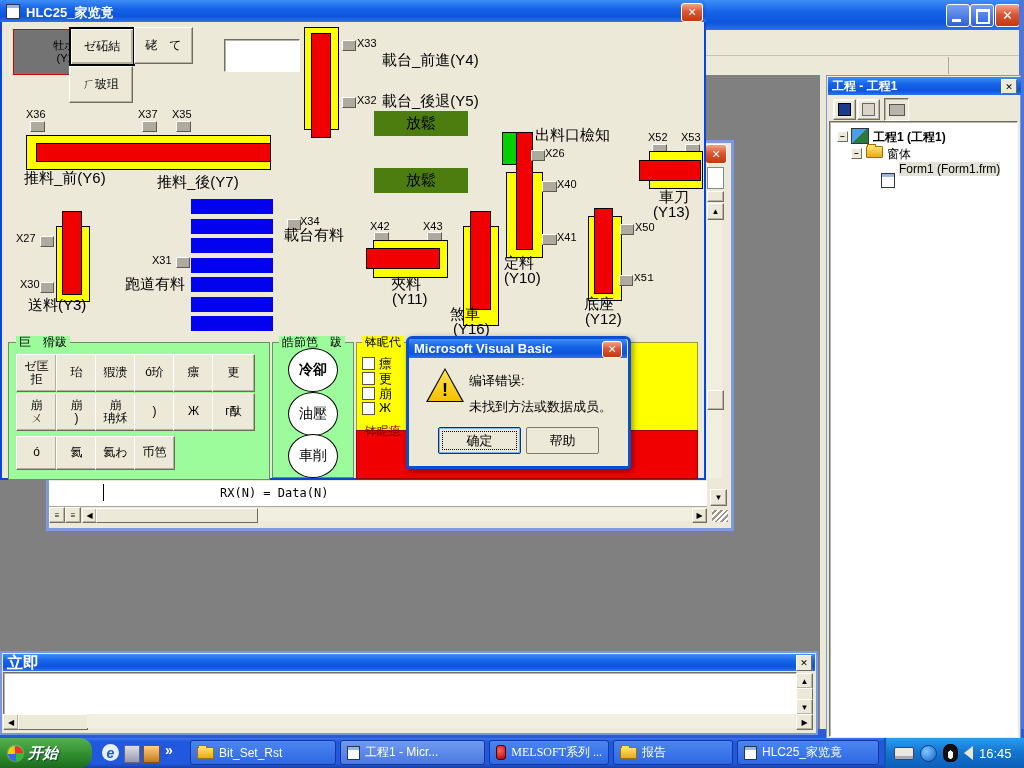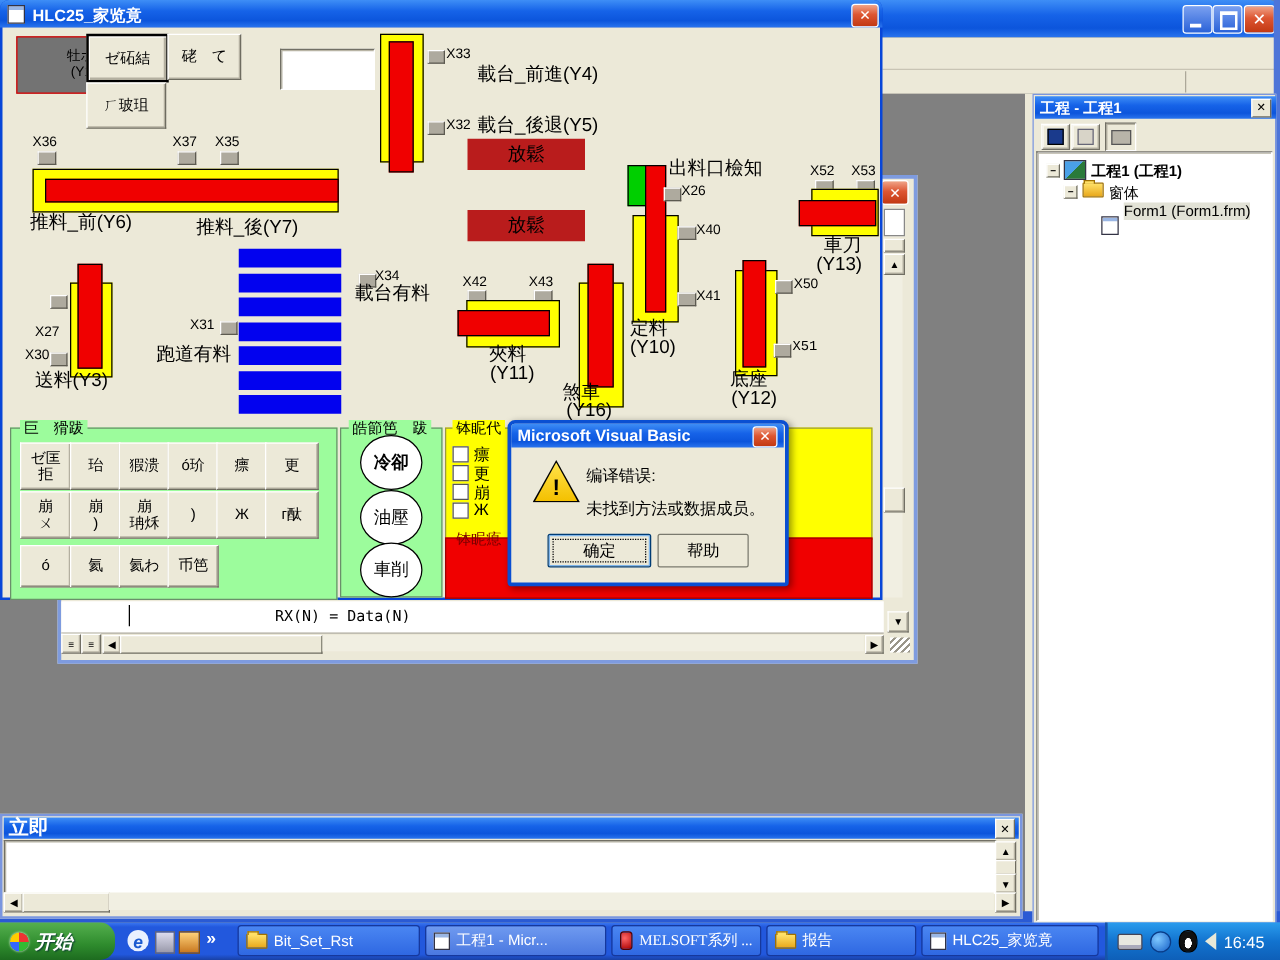--- a/index.html
+++ b/index.html
@@ -15,21 +15,21 @@
   .t3d{background:#ECE9D8;border:1px solid;border-color:#fff #716f64 #716f64 #fff;
       box-shadow:inset -1px -1px 0 #b8b4a4,inset 1px 1px 0 #f9f8f2;
       display:flex;align-items:center;justify-content:center;text-align:center;}
   .sunk{background:#fff;border:1px solid;border-color:#716f64 #fff #fff #716f64;
       box-shadow:inset 1px 1px 0 #b8b4a4;}
   .sq{position:absolute;width:12px;height:9px;background:#aeaa9e;border:1px solid;
       border-color:#fff #5c5a50 #5c5a50 #fff;}
   .ind{position:absolute;border:1px solid #000;}
   .yel{background:#FFFF00;}
   .red{background:#F00000;}
-  .grn{background:#b91c1c;}
+  .grn{background:#4d7c0f;}
   .blu{background:#0202EF;}
   .prl{white-space:pre-line;}
   .btn{position:absolute;background:#ECE9D8;border:1px solid;border-color:#fff #6e6c60 #6e6c60 #fff;
       box-shadow:inset -1px -1px 0 #b4b0a0;display:flex;align-items:center;justify-content:center;
       font-size:12px;line-height:1.1;text-align:center;}
   .frame{position:absolute;border:1px solid #6a8f6a;}
   .ftitle{position:absolute;font-size:12px;padding:0 3px;line-height:13px;}
   .circle{position:absolute;background:#fff;border:1px solid #000;border-radius:50%;
       display:flex;align-items:center;justify-content:center;font-size:14px;}
   .chk{position:absolute;width:11px;height:11px;background:#fff;border:1px solid #555;}
@@ -141,21 +141,21 @@
     <div class="sq" style="left:30px;top:121px;width:13px;"></div>
     <div class="xlbl" style="left:138px;top:108px;">X37</div>
     <div class="sq" style="left:142px;top:121px;width:13px;"></div>
     <div class="xlbl" style="left:172px;top:108px;">X35</div>
     <div class="sq" style="left:176px;top:121px;width:13px;"></div>
     <div class="ind yel" style="left:26px;top:135px;width:243px;height:33px;"></div>
     <div class="ind red" style="left:36px;top:143px;width:233px;height:17px;"></div>
     <div class="lbl" style="left:24px;top:170px;">推料_前(Y6)</div>
     <div class="lbl" style="left:157px;top:174px;">推料_後(Y7)</div>
 
-    <div class="xlbl" style="left:28px;top:232px;margin-top:28px;">X27</div>
+    <div class="xlbl" style="left:16px;top:232px;">X27</div>
     <div class="sq" style="left:40px;top:236px;"></div>
     <div class="xlbl" style="left:20px;top:278px;">X30</div>
     <div class="sq" style="left:40px;top:282px;"></div>
     <div class="ind yel" style="left:56px;top:226px;width:32px;height:74px;"></div>
     <div class="ind red" style="left:62px;top:211px;width:18px;height:82px;"></div>
     <div class="lbl" style="left:28px;top:297px;">送料(Y3)</div>
 
     <div class="abs blu" style="left:191px;top:199px;width:82px;height:15px;"></div>
     <div class="abs blu" style="left:191px;top:219px;width:82px;height:15px;"></div>
     <div class="abs blu" style="left:191px;top:238px;width:82px;height:15px;"></div>

